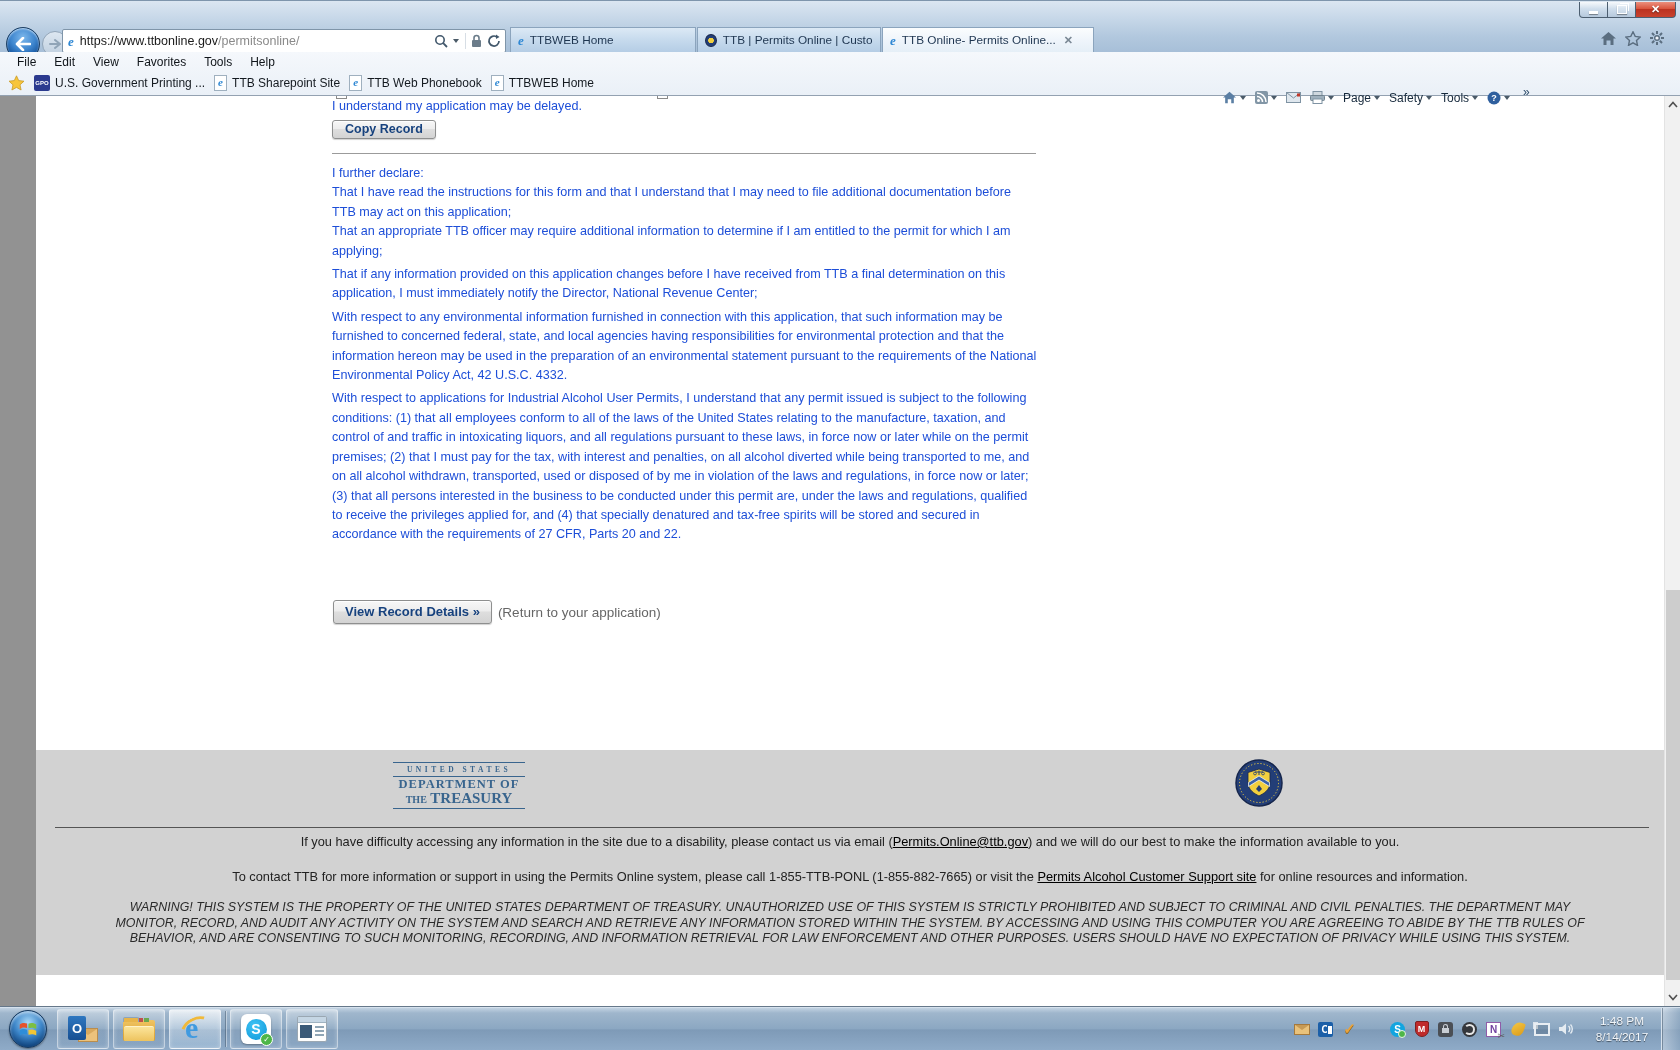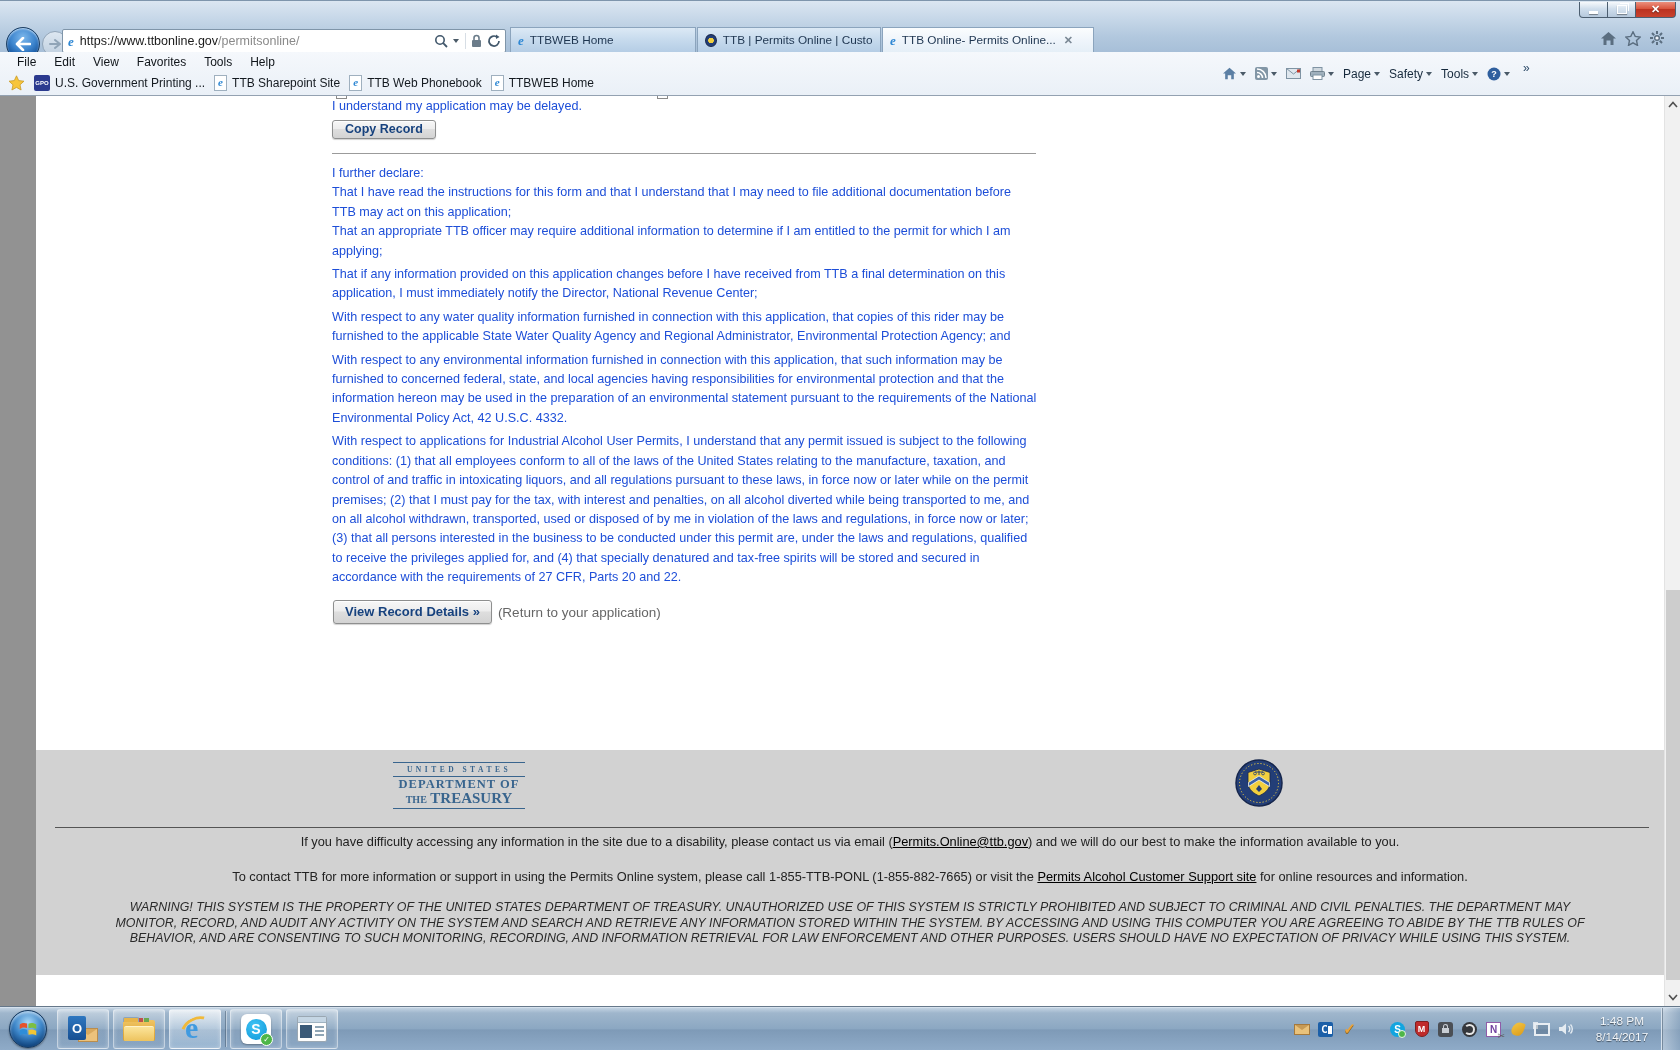--- a/index.html
+++ b/index.html
@@ -68,21 +68,21 @@
   
   #favbar{left:4px;top:70px;height:25px;display:flex;align-items:center;}
   .fav-item{display:flex;align-items:center;margin-left:9px;font-size:12px;color:#141a20;}
   .fav-item .ico{margin-right:5px;display:flex;}
   .gpo{width:16px;height:16px;background:#2b3a8f;color:#fff;font-size:6px;font-weight:bold;
     display:flex;align-items:center;justify-content:center;border-radius:2px;}
   .iedoc{width:13px;height:16px;background:#fff;border:1px solid #9fb0bf;box-sizing:border-box;
     display:flex;align-items:center;justify-content:center;}
 
   
-  #cmdbar{left:1222px;top:62px;height:23px;display:flex;align-items:center;gap:9px;font-size:12px;color:#16293c;}
+  #cmdbar{left:1222px;top:86px;height:23px;display:flex;align-items:center;gap:9px;font-size:12px;color:#16293c;}
   .cmd{display:flex;align-items:center;gap:3px;}
   #overflow-chevron{font-size:12px;color:#2c4a68;margin-left:4px;position:relative;top:-6px;}
 
   
   #leftstrip{left:0;top:96px;width:36px;height:910px;background:#929292;}
   .chkfrag{top:96px;width:11px;height:3px;background:#fff;border:1px solid #8a8a8a;border-top:none;box-sizing:border-box;}
 
   .bodytext{color:#1d4ed8;font-size:12.6px;line-height:19.4px;}
   #intro-line{left:332px;top:97px;width:710px;}
   #copy-btn{left:332px;top:119px;}
@@ -405,21 +405,20 @@
     <span class="iebtn">Copy Record</span>
   </div>
 
   <div class="abs" id="hr1"></div>
 
   <div class="abs bodytext" id="declaration">
     <p>I further declare:</p>
     <p>That I have read the instructions for this form and that I understand that I may need to file additional documentation before TTB may act on this application;</p>
     <p>That an appropriate TTB officer may require additional information to determine if I am entitled to the permit for which I am applying;</p>
     <p class="sp">That if any information provided on this application changes before I have received from TTB a final determination on this application, I must immediately notify the Director, National Revenue Center;</p>
-    <p class="sp">With respect to any water quality information furnished in connection with this application, that copies of this rider may be furnished to the applicable State Water Quality Agency and Regional Administrator, Environmental Protection Agency; and</p>
     <p class="sp">With respect to any environmental information furnished in connection with this application, that such information may be furnished to concerned federal, state, and local agencies having responsibilities for environmental protection and that the information hereon may be used in the preparation of an environmental statement pursuant to the requirements of the National Environmental Policy Act, 42 U.S.C. 4332.</p>
     <p class="sp">With respect to applications for Industrial Alcohol User Permits, I understand that any permit issued is subject to the following conditions: (1) that all employees conform to all of the laws of the United States relating to the manufacture, taxation, and control of and traffic in intoxicating liquors, and all regulations pursuant to these laws, in force now or later while on the permit premises; (2) that I must pay for the tax, with interest and penalties, on all alcohol diverted while being transported to me, and on all alcohol withdrawn, transported, used or disposed of by me in violation of the laws and regulations, in force now or later; (3) that all persons interested in the business to be conducted under this permit are, under the laws and regulations, qualified to receive the privileges applied for, and (4) that specially denatured and tax-free spirits will be stored and secured in accordance with the requirements of 27 CFR, Parts 20 and 22.</p>
   </div>
 
   <div class="abs" id="btnrow">
     <span class="iebtn" id="view-btn">View Record Details »</span>
     <span id="return-note">(Return to your application)</span>
   </div>
 
   <div class="abs" id="footer">

